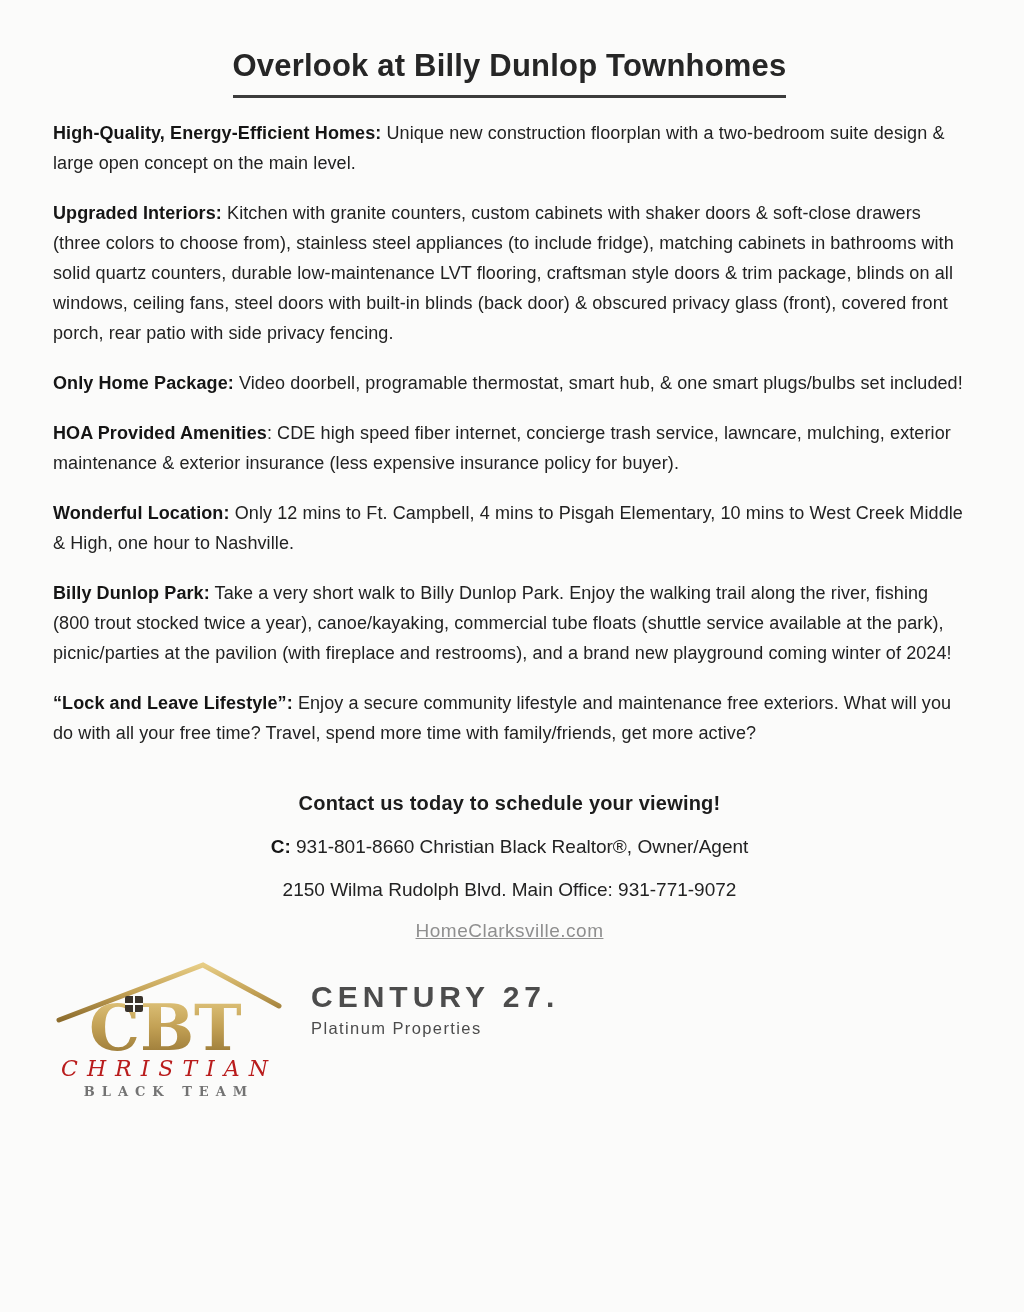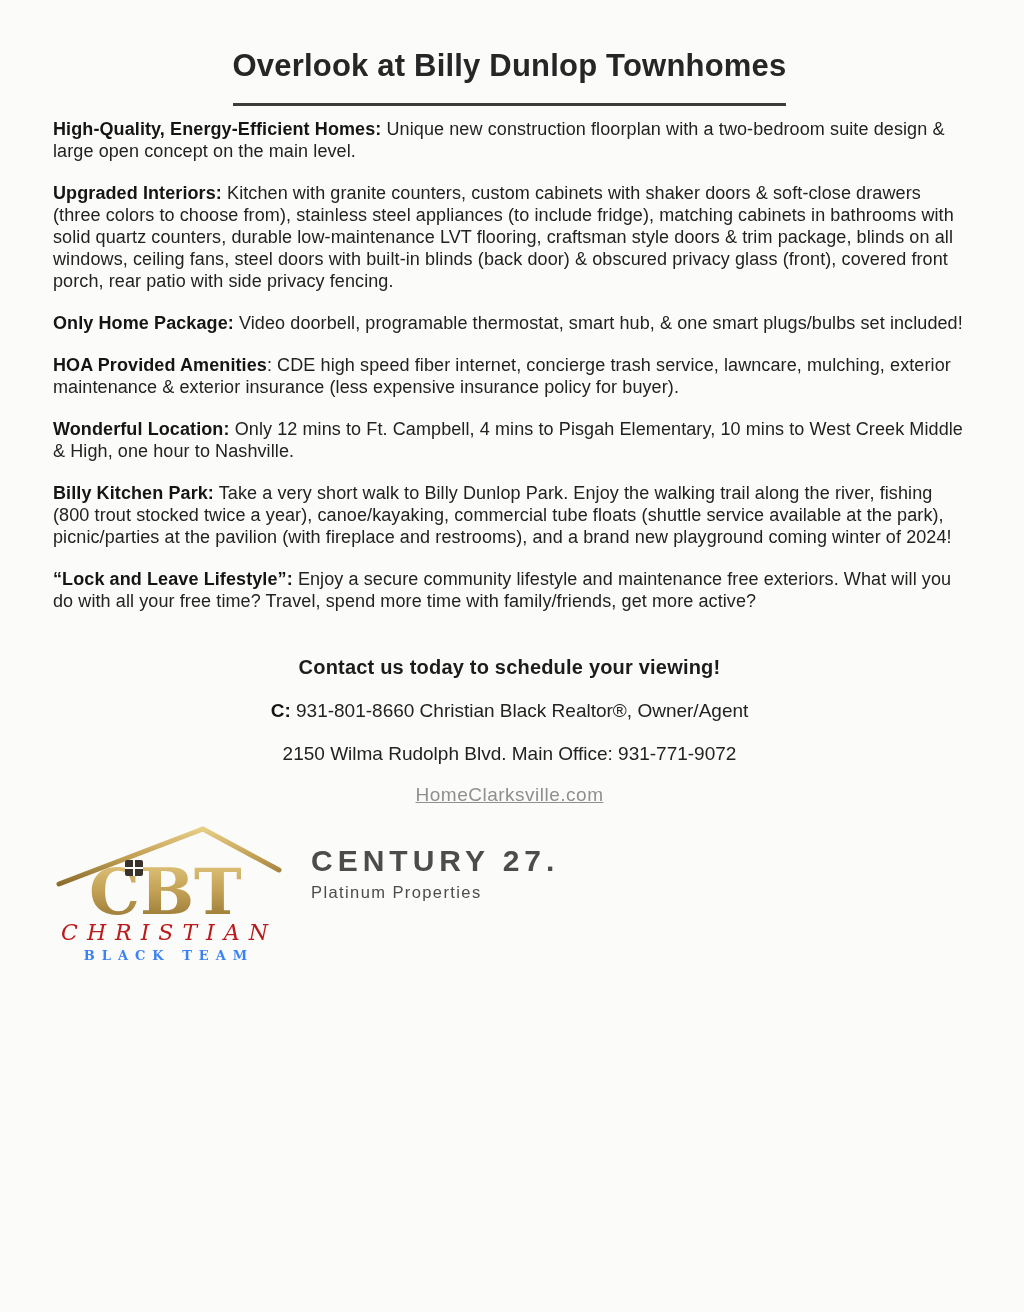--- a/index.html
+++ b/index.html
@@ -23,25 +23,25 @@
   .doc-title {
     text-align: center;
     margin: 0 0 34px 0;
     font-size: 31px;
     font-weight: bold;
     color: #262626;
     letter-spacing: 0.2px;
   }
   .doc-title .underlined {
     border-bottom: 3px solid #3c3c3c;
-    padding-bottom: 20px;
+    padding-bottom: 12px;
   }
   .para {
     font-size: 18px;
-    line-height: 22px;
+    line-height: 30px;
     margin: 0 0 20px 0;
     color: #222222;
     letter-spacing: 0.1px;
   }
   .para .lead {
     font-weight: bold;
     color: #151515;
   }
   .contact {
     text-align: center;
@@ -90,21 +90,21 @@
     color: #b91c1c;
     margin-top: -8px;
     white-space: nowrap;
     font-style: italic;
   }
   .cbt-blackteam {
     font-family: "DejaVu Serif", serif;
     font-size: 13px;
     font-weight: bold;
     letter-spacing: 7px;
-    color: #3b82f6;
+    color: #737373;
     margin-top: 3px;
     white-space: nowrap;
   }
   .c21-logo {
     padding-top: 24px;
     text-align: left;
   }
   .c21-name {
     font-size: 30px;
     font-weight: bold;
@@ -132,21 +132,21 @@
 
   <p class="para"><span class="lead">Upgraded Interiors:</span><span> Kitchen with granite counters, custom cabinets with shaker doors &amp; soft-close drawers (three colors to choose from), stainless steel appliances (to include fridge), matching cabinets in bathrooms with solid quartz counters, durable low-maintenance LVT flooring, craftsman style doors &amp; trim package, blinds on all windows, ceiling fans, steel doors with built-in blinds (back door) &amp; obscured privacy glass (front), covered front porch, rear patio with side privacy fencing.</span></p>
 
   <p class="para"><span class="lead">Only Home Package:</span><span> Video doorbell, programable thermostat, smart hub, &amp; one smart plugs/bulbs set included!</span></p>
 
 
   <p class="para"><span class="lead">HOA Provided Amenities</span><span>: CDE high speed fiber internet, concierge trash service, lawncare, mulching, exterior maintenance &amp; exterior insurance (less expensive insurance policy for buyer).</span></p>
 
   <p class="para"><span class="lead">Wonderful Location:</span><span> Only 12 mins to Ft. Campbell, 4 mins to Pisgah Elementary, 10 mins to West Creek Middle &amp; High, one hour to Nashville.</span></p>
 
-  <p class="para"><span class="lead">Billy Kitchen Park:</span><span> Take a very short walk to Billy Dunlop Park. Enjoy the walking trail along the river, fishing (800 trout stocked twice a year), canoe/kayaking, commercial tube floats (shuttle service available at the park), picnic/parties at the pavilion (with fireplace and restrooms), and a brand new playground coming winter of 2024!</span></p>
+  <p class="para"><span class="lead">Billy Dunlop Park:</span><span> Take a very short walk to Billy Dunlop Park. Enjoy the walking trail along the river, fishing (800 trout stocked twice a year), canoe/kayaking, commercial tube floats (shuttle service available at the park), picnic/parties at the pavilion (with fireplace and restrooms), and a brand new playground coming winter of 2024!</span></p>
 
   <p class="para"><span class="lead">“Lock and Leave Lifestyle”:</span><span> Enjoy a secure community lifestyle and maintenance free exteriors. What will you do with all your free time? Travel, spend more time with family/friends, get more active?</span></p>
 
   <div class="contact">
     <div class="contact-heading">Contact us today to schedule your viewing!</div>
     <div class="contact-line"><span class="lead">C:</span><span> 931-801-8660 Christian Black Realtor®, Owner/Agent</span></div>
     <div class="contact-line">2150 Wilma Rudolph Blvd. Main Office: 931-771-9072</div>
     <div class="website-row">
       <span class="website-link">HomeClarksville.com</span>
     </div>

